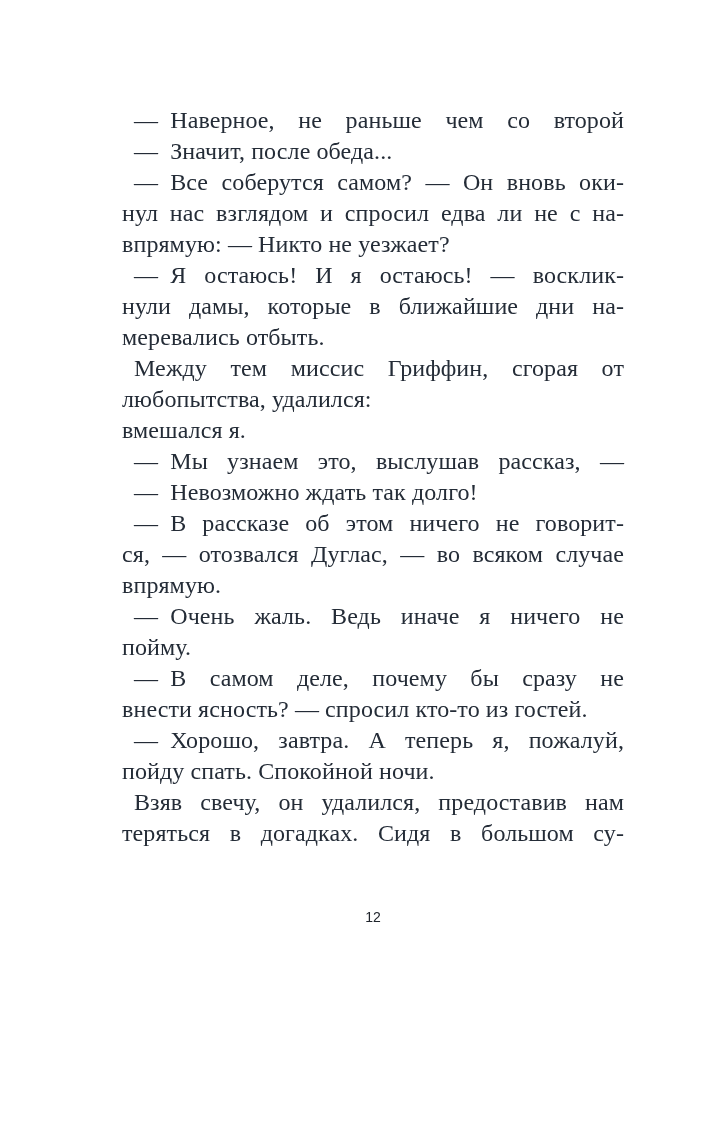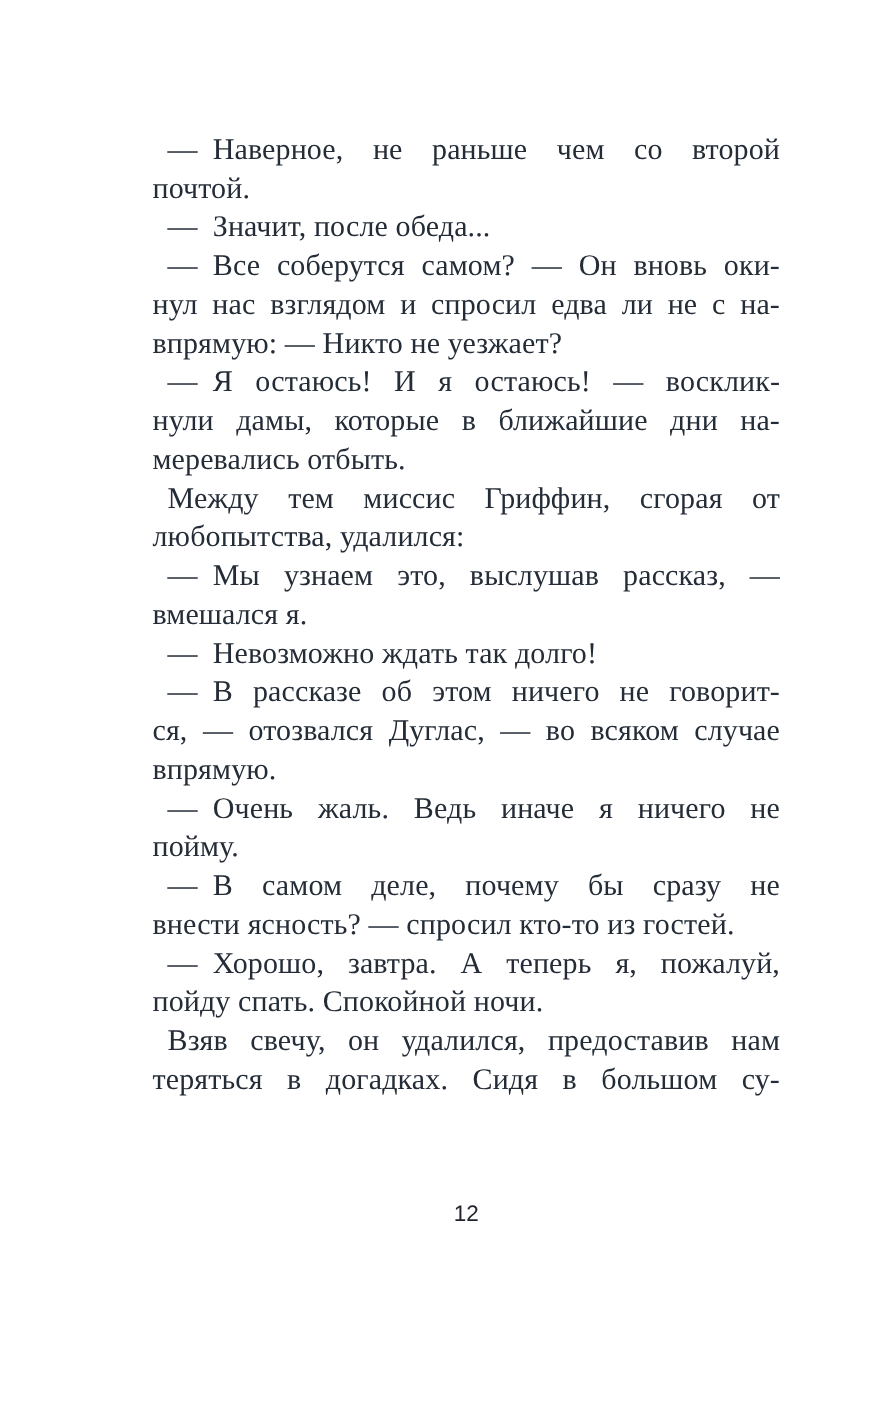--- a/index.html
+++ b/index.html
@@ -39,47 +39,46 @@
   }
   .line.end {
     text-align-last: left;
   }
   .line.indent {
     text-indent: 12px;
   }
   .page-number {
     position: absolute;
     left: 122px;
-    top: 960px;
+    top: 906px;
     width: 502px;
     text-align: center;
     font-family: "Liberation Sans", "DejaVu Sans", sans-serif;
-    font-size: 18px;
+    font-size: 14px;
     line-height: 22px;
     color: var(--pagenum);
   }
 </style>
 </head>
 <body>
 
 <div class="page">
   <div class="text-block" id="text-block">
       <div class="line indent">— Наверное, не раньше чем со второй</div>
-      <div class="line end">почтой.</div>
       <div class="line indent end">— Значит, после обеда...</div>
       <div class="line indent">— Все соберутся самом? — Он вновь оки-</div>
       <div class="line">нул нас взглядом и спросил едва ли не с на-</div>
       <div class="line end">впрямую: — Никто не уезжает?</div>
       <div class="line indent">— Я остаюсь! И я остаюсь! — восклик-</div>
       <div class="line">нули дамы, которые в ближайшие дни на-</div>
       <div class="line end">меревались отбыть.</div>
       <div class="line indent">Между тем миссис Гриффин, сгорая от</div>
       <div class="line end">любопытства, удалился:</div>
+      <div class="line end">вмешался я.</div>
       <div class="line indent">— Мы узнаем это, выслушав рассказ, —</div>
-      <div class="line end">вмешался я.</div>
       <div class="line indent end">— Невозможно ждать так долго!</div>
       <div class="line indent">— В рассказе об этом ничего не говорит-</div>
       <div class="line">ся, — отозвался Дуглас, — во всяком случае</div>
       <div class="line end">впрямую.</div>
       <div class="line indent">— Очень жаль. Ведь иначе я ничего не</div>
       <div class="line end">пойму.</div>
       <div class="line indent">— В самом деле, почему бы сразу не</div>
       <div class="line end">внести ясность? — спросил кто-то из гостей.</div>
       <div class="line indent">— Хорошо, завтра. А теперь я, пожалуй,</div>
       <div class="line end">пойду спать. Спокойной ночи.</div>

